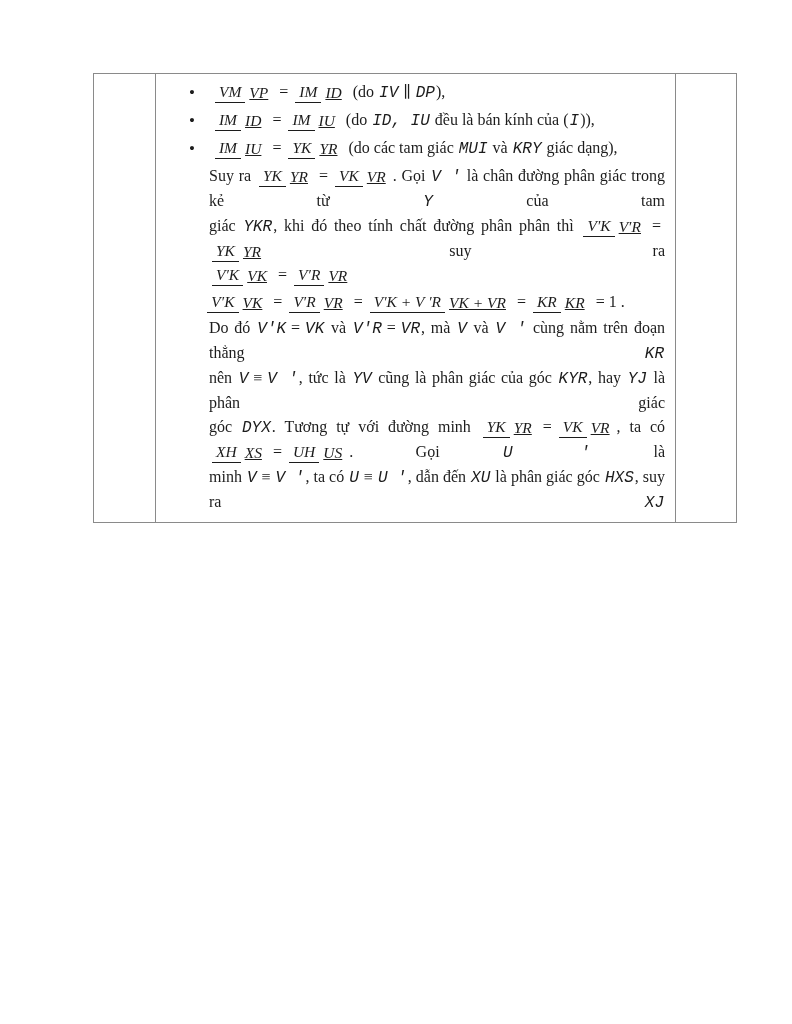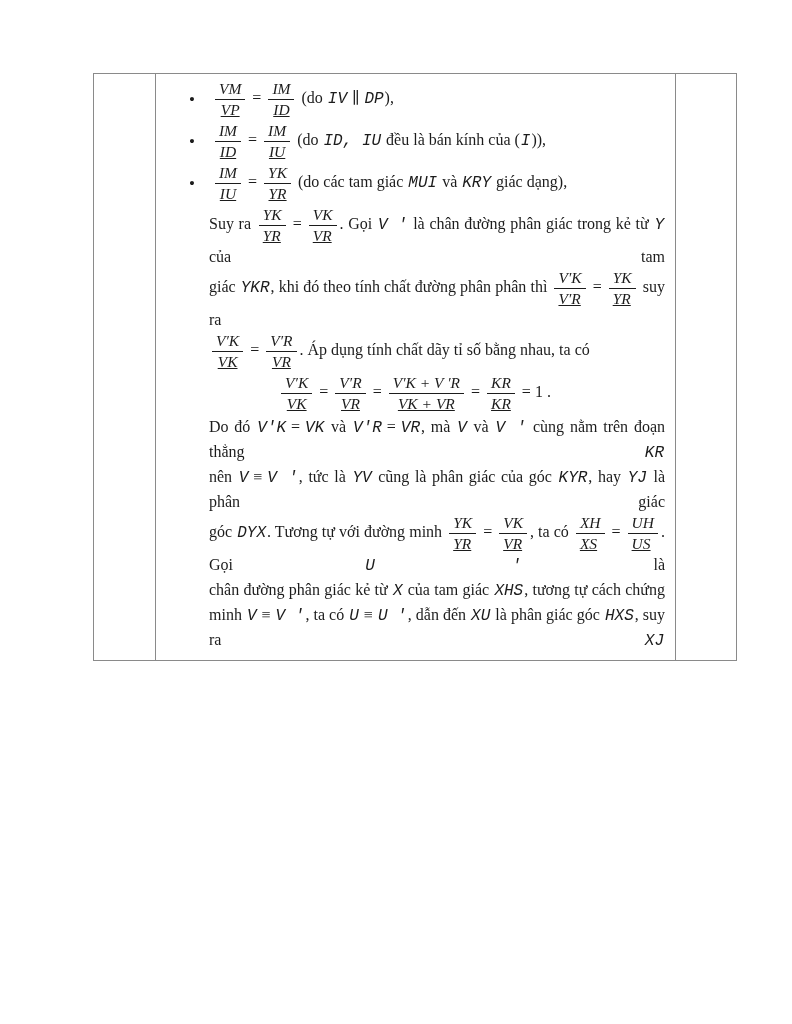--- a/index.html
+++ b/index.html
@@ -30,21 +30,21 @@
   
   .row-bullet { text-align:left; line-height:24px; margin:1px 0 3px; white-space:nowrap; }
   .row-line   { text-align:left; line-height:24px;margin-left:45px; }
   .row-line.stretch { text-align:justify; text-align-last:justify; }
   .row-center { text-align:center; line-height:24px; margin:3px 0 2px; }
   .bullet-glyph {
     display:inline-block; vertical-align:middle;
     margin:0 17px 0 25px; font-size:17px; line-height:18px;
   }
   .frac {
-    display:inline-flex; flex-direction:column;
+    display:inline-flex; flex-direction:row;
     vertical-align:middle; text-align:center;
     margin:0 3px; font-style:italic; font-size:15.5px;
   }
   .frac .num { display:block; border-bottom:1px solid var(--ink,#1c1c1c); padding:0 4px 1px; line-height:18px; }
   .frac .den { display:block; padding:1px 4px 0; line-height:18px;text-decoration:underline; }
   .seg-var { font-style:italic; padding:0 1px;font-family:Liberation Mono, monospace; }
   .seg-op  { padding:0 4px; }
   .seg-txt { }
 </style>
 </head>
@@ -88,21 +88,21 @@
           </span><span class="seg-op">=</span><span class="frac">
             <span class="num">YK</span>
             <span class="den">YR</span>
           </span><span class="seg-txt"> suy ra</span></div>
         <div class="row-line"><span class="frac">
             <span class="num">V′K</span>
             <span class="den">VK</span>
           </span><span class="seg-op">=</span><span class="frac">
             <span class="num">V′R</span>
             <span class="den">VR</span>
-          </span><span class="seg-txt">. Áp dụng tính chất dãy tỉ số bằng nhau, ta có</span></div>
+          </span></div>
         <div class="row-center"><span class="frac">
             <span class="num">V′K</span>
             <span class="den">VK</span>
           </span><span class="seg-op">=</span><span class="frac">
             <span class="num">V′R</span>
             <span class="den">VR</span>
           </span><span class="seg-op">=</span><span class="frac">
             <span class="num">V′K + V ′R</span>
             <span class="den">VK + VR</span>
           </span><span class="seg-op">=</span><span class="frac">
@@ -117,18 +117,17 @@
           </span><span class="seg-op">=</span><span class="frac">
             <span class="num">VK</span>
             <span class="den">VR</span>
           </span><span class="seg-txt">, ta có </span><span class="frac">
             <span class="num">XH</span>
             <span class="den">XS</span>
           </span><span class="seg-op">=</span><span class="frac">
             <span class="num">UH</span>
             <span class="den">US</span>
           </span><span class="seg-txt">. Gọi </span><span class="seg-var">U ′</span><span class="seg-txt"> là</span></div>
-        <div class="row-line stretch"><span class="seg-txt">chân đường phân giác kẻ từ </span><span class="seg-var">X</span><span class="seg-txt"> của tam giác </span><span class="seg-var">XHS</span><span class="seg-txt">, tương tự cách chứng</span></div>
         <div class="row-line stretch"><span class="seg-txt">minh </span><span class="seg-var">V</span><span class="seg-op">≡</span><span class="seg-var">V ′</span><span class="seg-txt">, ta có </span><span class="seg-var">U</span><span class="seg-op">≡</span><span class="seg-var">U ′</span><span class="seg-txt">, dẫn đến </span><span class="seg-var">XU</span><span class="seg-txt"> là phân giác góc </span><span class="seg-var">HXS</span><span class="seg-txt">, suy ra </span><span class="seg-var">XJ</span></div>
       </div>
     <div class="cell-right"></div>
   </div>
 </div>
 
 </body></html>

